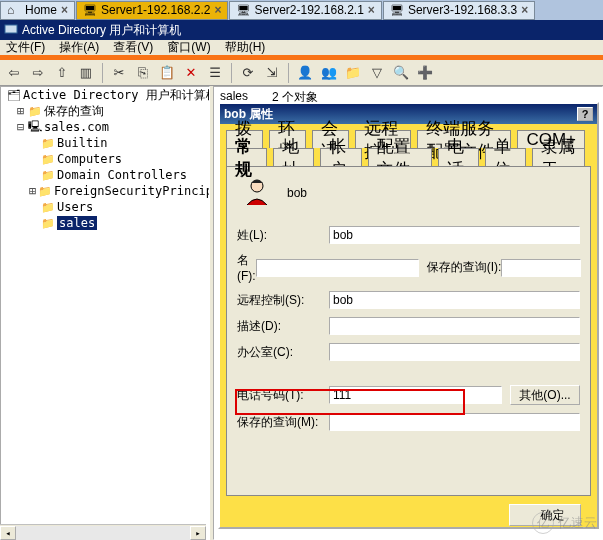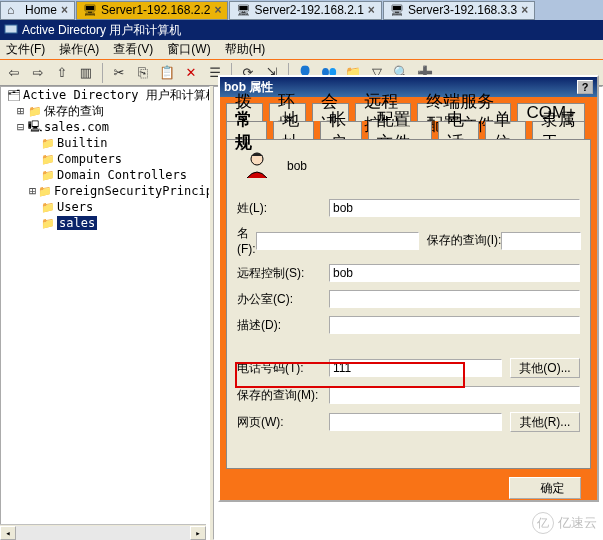--- a/index.html
+++ b/index.html
@@ -42,21 +42,21 @@
     height: calc(540px - 20px);
     background:#ece9d8;
   }
   .mmc-title{
     height:20px; background:#0a246a; color:#fff; display:flex; align-items:center;
     padding:0 4px; gap:4px;
   }
   .mmc-title .ico{width:14px;height:14px;}
   .mmc-menubar{
     height:20px; background:#ece9d8; display:flex; align-items:center; padding:0 6px; gap:14px;
-    border-bottom:1px solid #f97316;
+    border-bottom:5px solid #f97316;
   }
   .mmc-menubar span{cursor:default;}
   .mmc-toolbar{
     height:26px; background:#ece9d8; display:flex; align-items:center; gap:4px; padding:0 4px;
     border-bottom:1px solid #999;
   }
   .tbtn{
     width:20px;height:20px;border:1px solid transparent; display:inline-flex;
     align-items:center;justify-content:center; color:#333; font-size:13px;
   }
@@ -77,22 +77,22 @@
   .folder{color:#b8860b;}
   .selected{background:#0a246a;color:#fff;}
   .rightpane{
     flex:1; background:#fff; border:1px inset #fff; margin-left:3px;
   }
   .list-header{
     display:flex; padding:2px 6px; gap:24px; border-bottom: none;
   }
   
   .dialog{
-    position:absolute; left:218px; top:75px; width:381px; height: 427px;
-    background:#f97316; border:2px outset #fff;
+    position:absolute; left:218px; top:102px; width:381px; height: 427px;
+    background:#fde047; border:2px outset #fff;
   }
   .dlg-title{
     height:20px; background:linear-gradient(#0a246a,#3b6ea5); color:#fff;
     display:flex;align-items:center;justify-content:space-between;padding:0 4px;
     font-weight:bold;
   }
   .dlg-help{background:#c0c0c0;color:#000;width:16px;height:14px;display:inline-flex;align-items:center;justify-content:center;border:1px outset #fff;font-weight:bold;font-size:11px;}
   .dlg-body{
     padding:6px 6px 0 6px;
     height: calc(100% - 20px);
@@ -341,43 +341,38 @@
           <label>名(F):</label>
           <input type="text" style="flex: 1 1 0%;" value="">
           <span class="short-lab">保存的查询(I):</span>
           <input type="text" class="small-input" value="" style="">
         </div>
         <div class="fieldrow">
           <label>远程控制(S):</label>
           <input type="text" value="bob" style="">
         </div>
         <div class="fieldrow">
+          <label>描述(D):</label>
+          <input type="text" value="" style="">
+        </div>
+        <div class="fieldrow">
           <label>办公室(C):</label>
-          <input type="text" value="" style="">
-        </div>
-        <div class="fieldrow">
-          <label>描述(D):</label>
           <input type="text" value="" style="">
         </div>
 
         <div style="height:16px"></div>
 
         <div class="fieldrow">
           <label>电话号码(T):</label>
           <input type="text" value="111" style="">
           <button class="btn">其他(O)...</button>
         </div>
         <div class="fieldrow">
           <label>保存的查询(M):</label>
           <input type="text" value="" style="">
-        </div>
-        <div class="fieldrow">
-          <label>网页(W):</label>
-          <input type="text" value="" style="">
-          <button class="btn">其他(R)...</button>
         </div>
 
         <div class="highlight-box" style="left:8px;top:222px;width:230px;height:26px"></div>
       </div>
     </div>
     <div class="dlg-buttons">
       <button>确定</button>
     </div>
   </div>
 </div>

